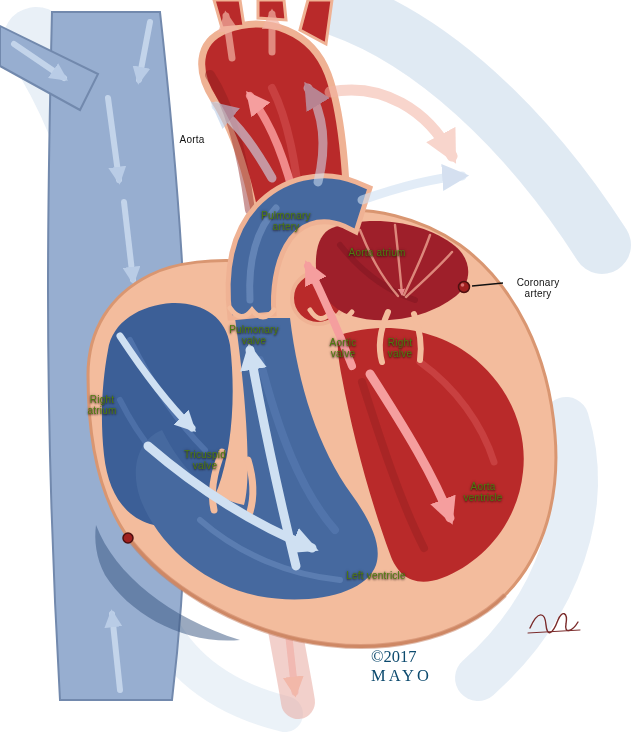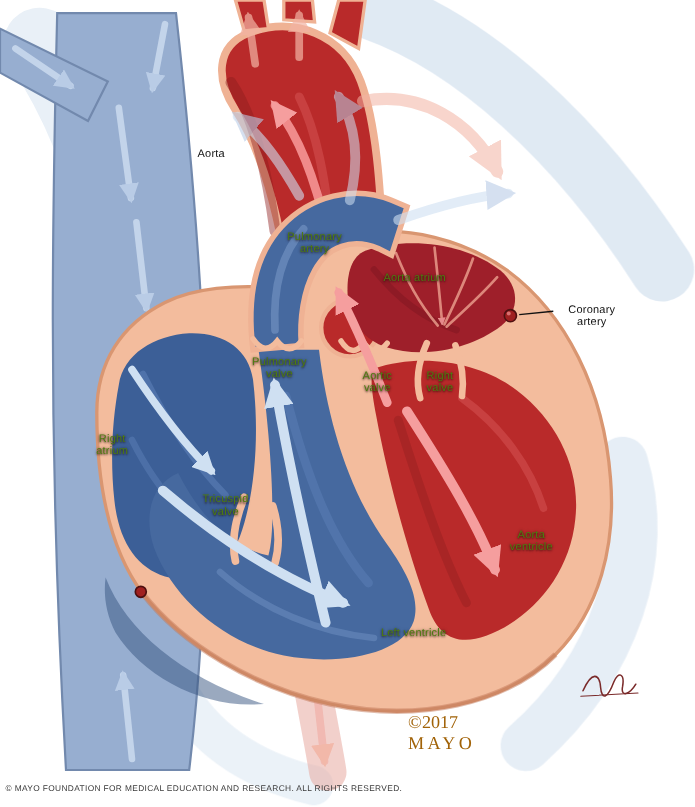--- a/index.html
+++ b/index.html
@@ -20,21 +20,21 @@
   }
   .stage svg{position:absolute;left:0;top:0;}
   .lbl{
     position:absolute;transform:translate(-50%,-50%);
     font-size:10px;line-height:1.12;text-align:center;
     white-space:pre-line;letter-spacing:.2px;z-index:5;
   }
   .lbl.white{color:#4d7c0f;text-shadow:0 1px 2px rgba(35,15,15,.8),0 0 3px rgba(35,15,15,.4);}
   .lbl.dark{color:#101010;}
   .credit{
-    position:absolute;left:371px;top:648px;color:#a16207;
+    position:absolute;left:371px;top:648px;color:#0c4a6e;
     font-family:"Liberation Serif",serif;font-size:16.5px;line-height:1.15;z-index:5;
   }
   .credit .org{letter-spacing:3px;}
   .footer{
     position:absolute;left:5px;top:712px;font-size:7.6px;color:#3a3a3a;
     letter-spacing:.32px;z-index:5;
   }
   .c-wall{fill:var(--heart-wall);}
   .c-red{fill:var(--oxygenated-blood);}
   .c-blue{fill:var(--deoxygenated-blood);}
@@ -194,15 +194,14 @@
   <div class="lbl white" style="left:205px;top:460px;">Tricuspid
 valve</div>
   <div class="lbl white" style="left:483px;top:492px;">Aorta
 ventricle</div>
   <div class="lbl white" style="left:376px;top:576px;">Left ventricle</div>
 
   <div class="credit">
     <div>©2017</div>
     <div class="org">MAYO</div>
   </div>
-  <div class="footer">© MAYO FOUNDATION FOR MEDICAL EDUCATION AND RESEARCH. ALL RIGHTS RESERVED.</div>
 
 </div>
 
 </body></html>

